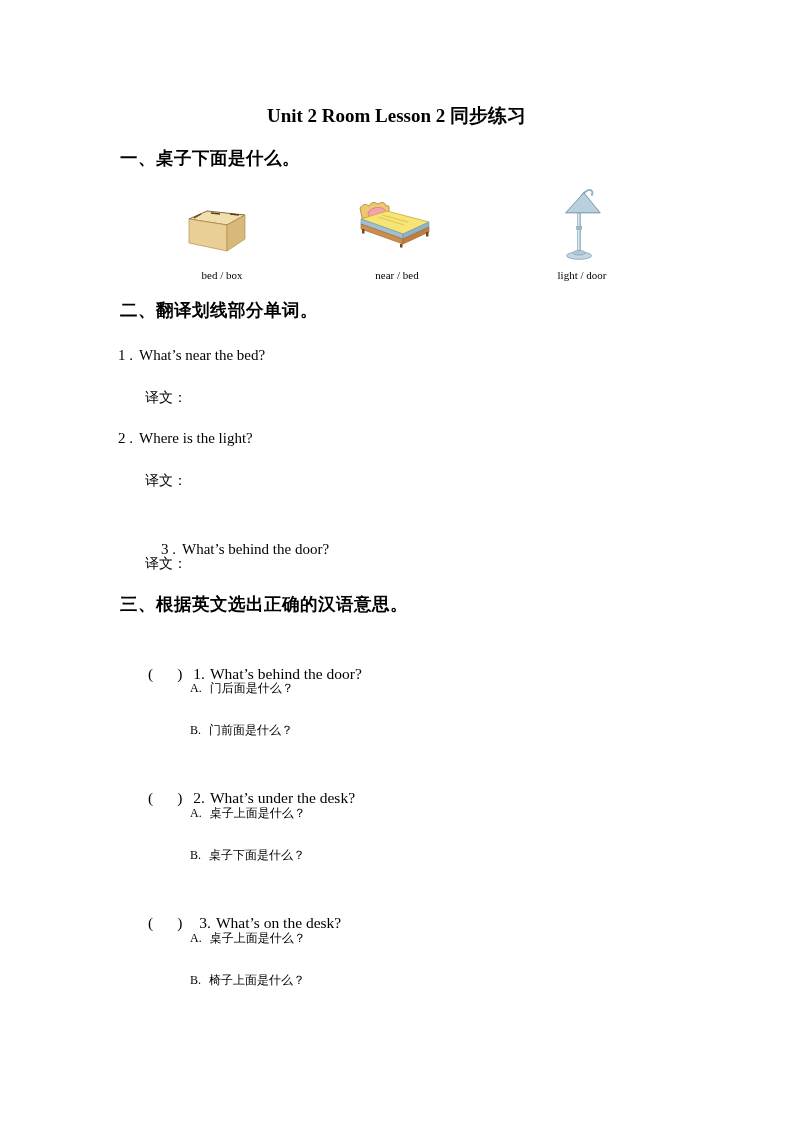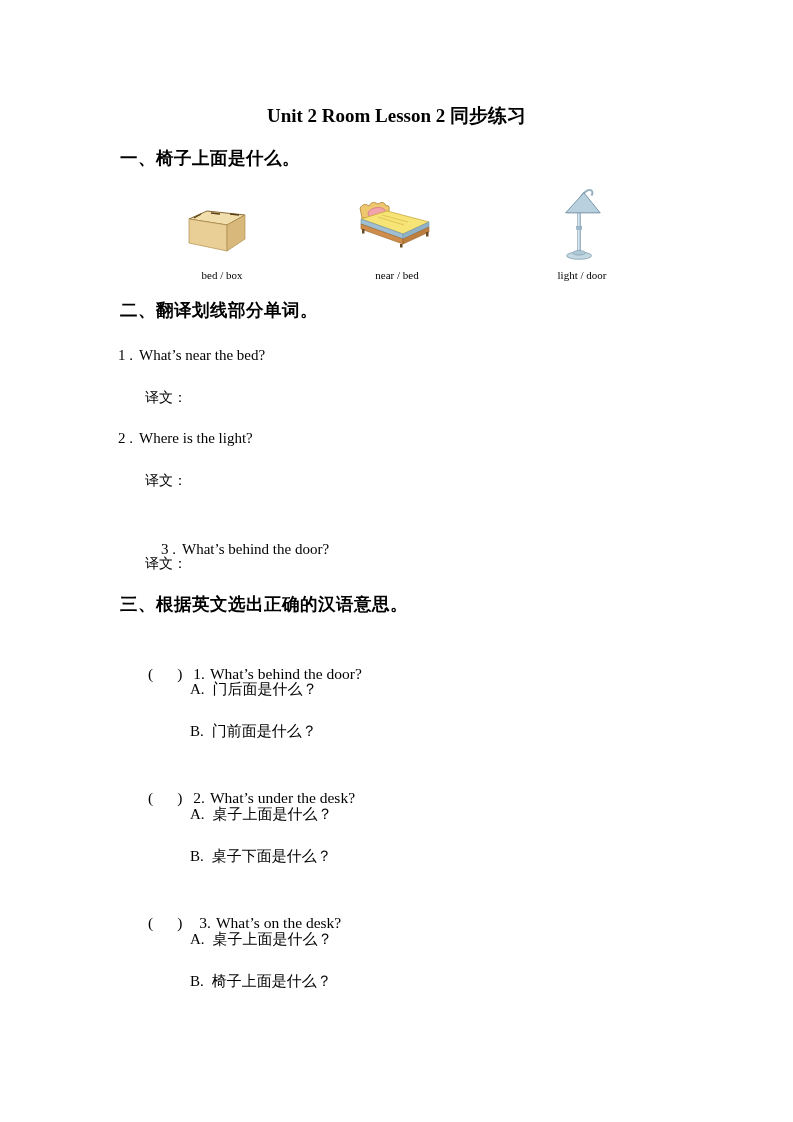--- a/index.html
+++ b/index.html
@@ -60,37 +60,37 @@
   .t3 { top: 555px; }
 
   .mc-line { left: 148px; font-size: 15.5px; margin-top: 26px; }
   .mc1 { top: 639px; }
   .mc2 { top: 763px; }
   .mc3 { top: 888px; }
   .paren-gap { display: inline-block; width: 24px; }
   .mc-num { margin-left: 11px; margin-right: 5px; }
   .mc3 .mc-num { margin-left: 17px; }
 
-  .opt-line { left: 190px; font-size: 15px; }
+  .opt-line { left: 190px; font-size: 12px; }
   .o1a { top: 680px; }
   .o1b { top: 722px; }
   .o2a { top: 805px; }
   .o2b { top: 847px; }
   .o3a { top: 930px; }
   .o3b { top: 972px; }
   .opt-label { margin-right: 8px; }
 </style>
 </head>
 <body>
 
 <div class="page">
 
   <div class="abs title">Unit 2 Room Lesson 2  同步练习</div>
 
-  <div class="abs section-heading s1-heading">一、椅子上面是什么。</div>
+  <div class="abs section-heading s1-heading">一、桌子下面是什么。</div>
 
   <div class="pic pic-box">
     <svg width="64" height="48" viewBox="0 0 64 48">
       <polygon points="3,13 21,5 59,9 41,19" fill="#F0DFAD" stroke="#7A5A26" stroke-width="0.9"></polygon>
       <polygon points="3,13 41,19 41,45 3,37" fill="#E9CE95" stroke="#B08F4E" stroke-width="0.7"></polygon>
       <polygon points="41,19 59,9 59,33 41,45" fill="#D9B97B" stroke="#B08F4E" stroke-width="0.7"></polygon>
       <path d="M8,12 L15,8 M25,7 L34,8 M44,8 L53,9" stroke="#5D3F16" stroke-width="1.3" fill="none"></path>
     </svg>
   </div>
 

